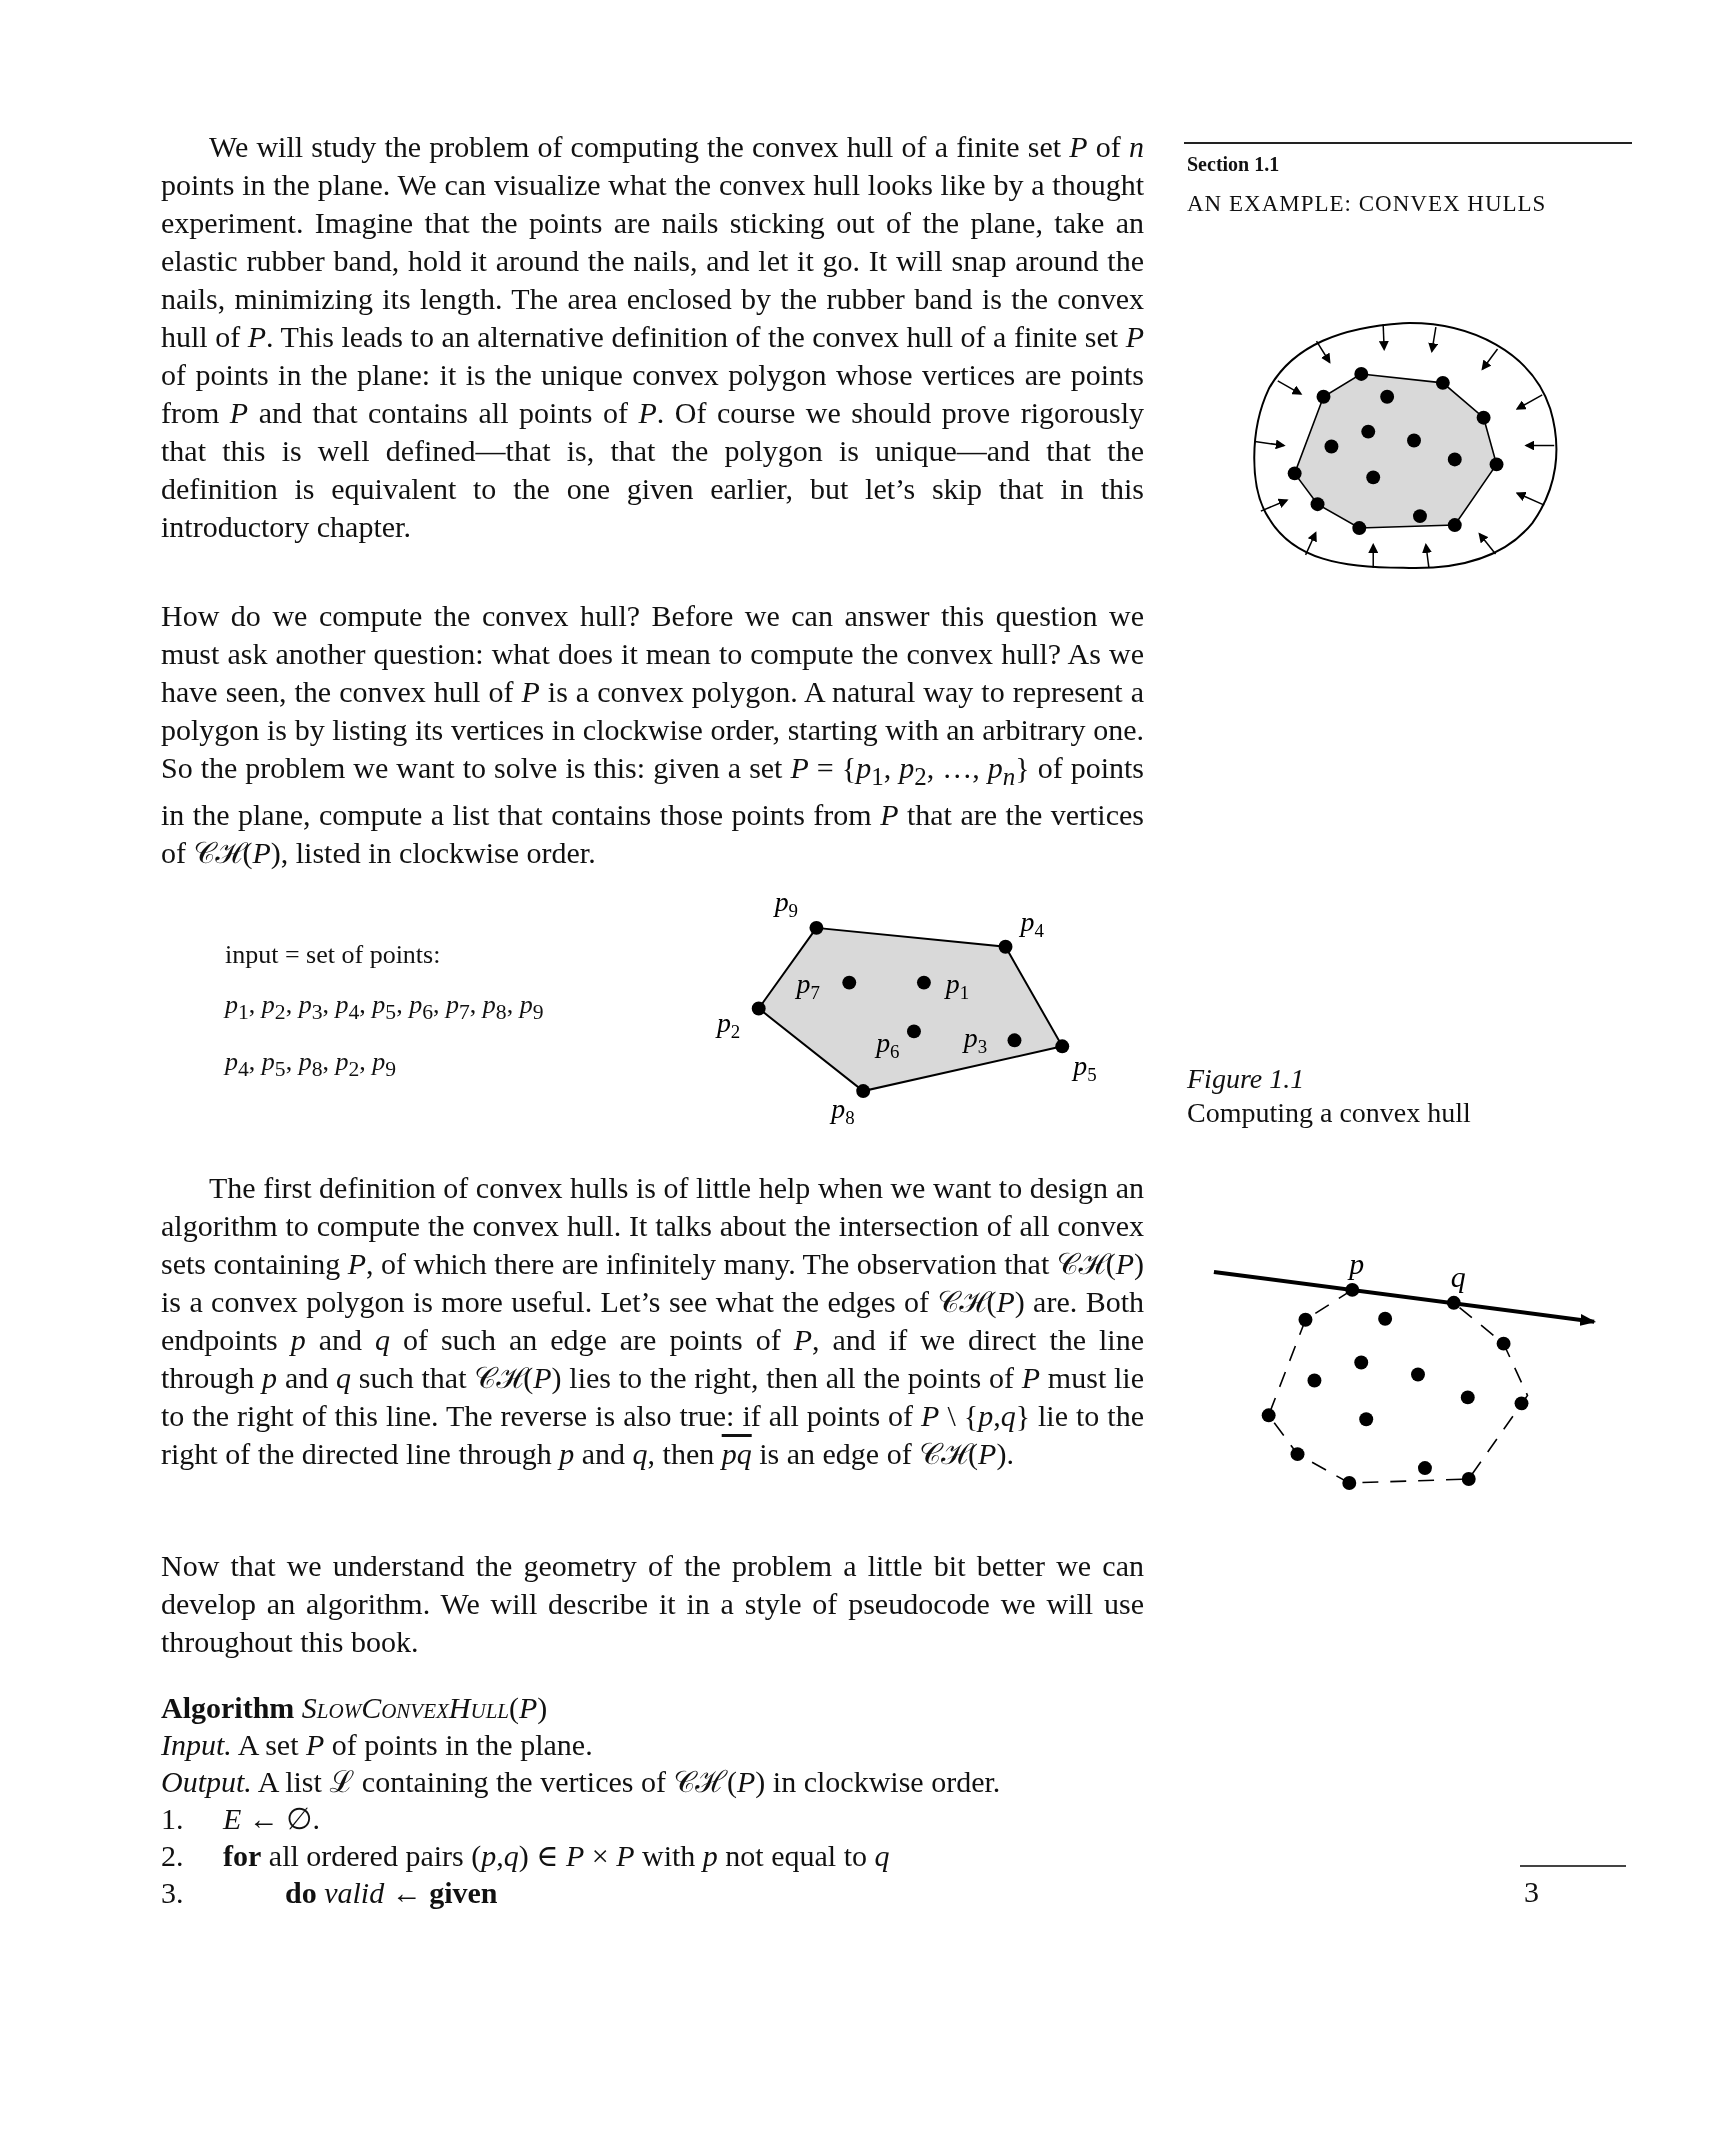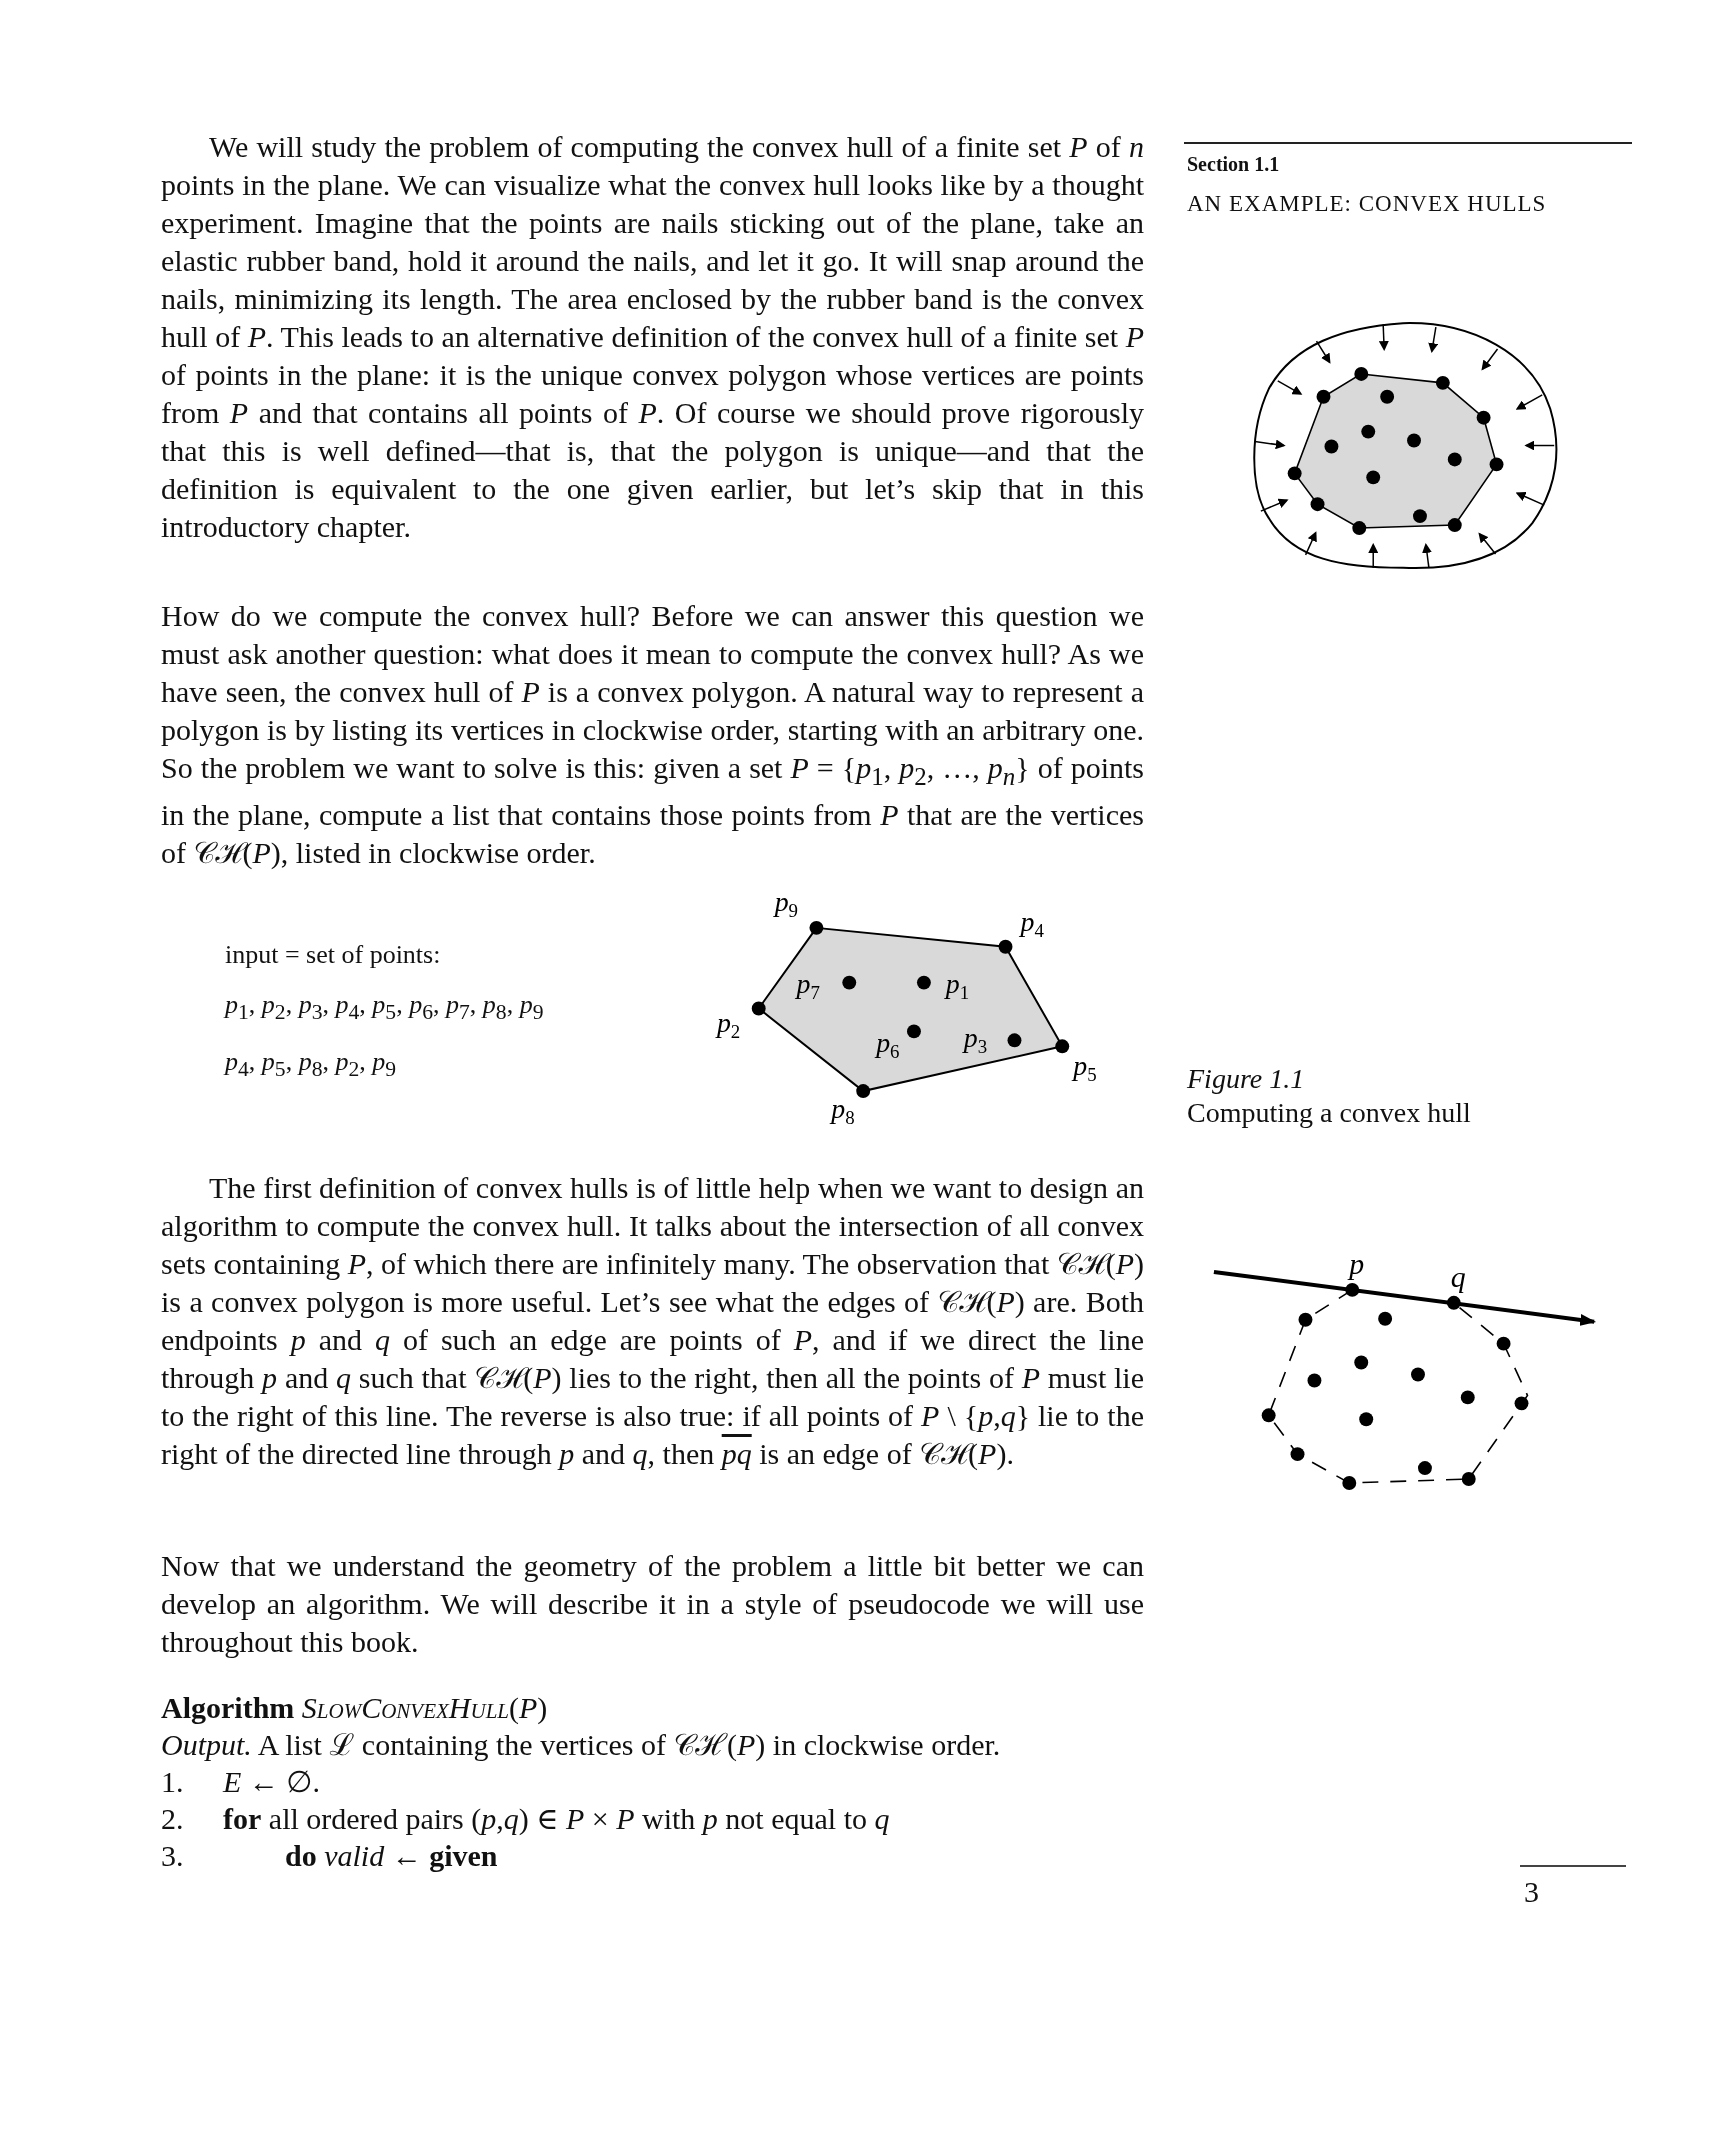--- a/index.html
+++ b/index.html
@@ -151,20 +151,21 @@
       <circle cx="276" cy="246" r="7"></circle>
   </g>
   <text x="156" y="40" font-style="italic">p</text>
   <text x="258" y="53" font-style="italic">q</text>
 </svg>
 
 <p class="main para p4">Now that we understand the geometry of the problem a little bit better we can develop an algorithm. We will describe it in a style of pseudocode we will use throughout this book.</p>
 
 <div class="algo">
   <div class="row"><span class="b">Algorithm</span> <span class="sc">SlowConvexHull</span>(<i>P</i>)</div>
+  <div class="row"><i>Input.</i> A set <i>P</i> of points in the plane.</div>
   <div class="row"><i>Output.</i> A list ℒ containing the vertices of 𝒞ℋ(<i>P</i>) in clockwise order.</div>
   <div class="row"><span class="num">1.</span><i>E</i> ← ∅.</div>
   <div class="row"><span class="num">2.</span><span class="b">for</span> all ordered pairs (<i>p</i>,<i>q</i>) ∈ <i>P</i> × <i>P</i> with <i>p</i> not equal to <i>q</i></div>
   <div class="row"><span class="num">3.</span><span class="ind2"></span><span class="b">do</span> <i>valid</i> ← <b>given</b></div>
 </div>
 
 <div class="page-rule"></div>
 <div class="page-num">3</div>
 
 

